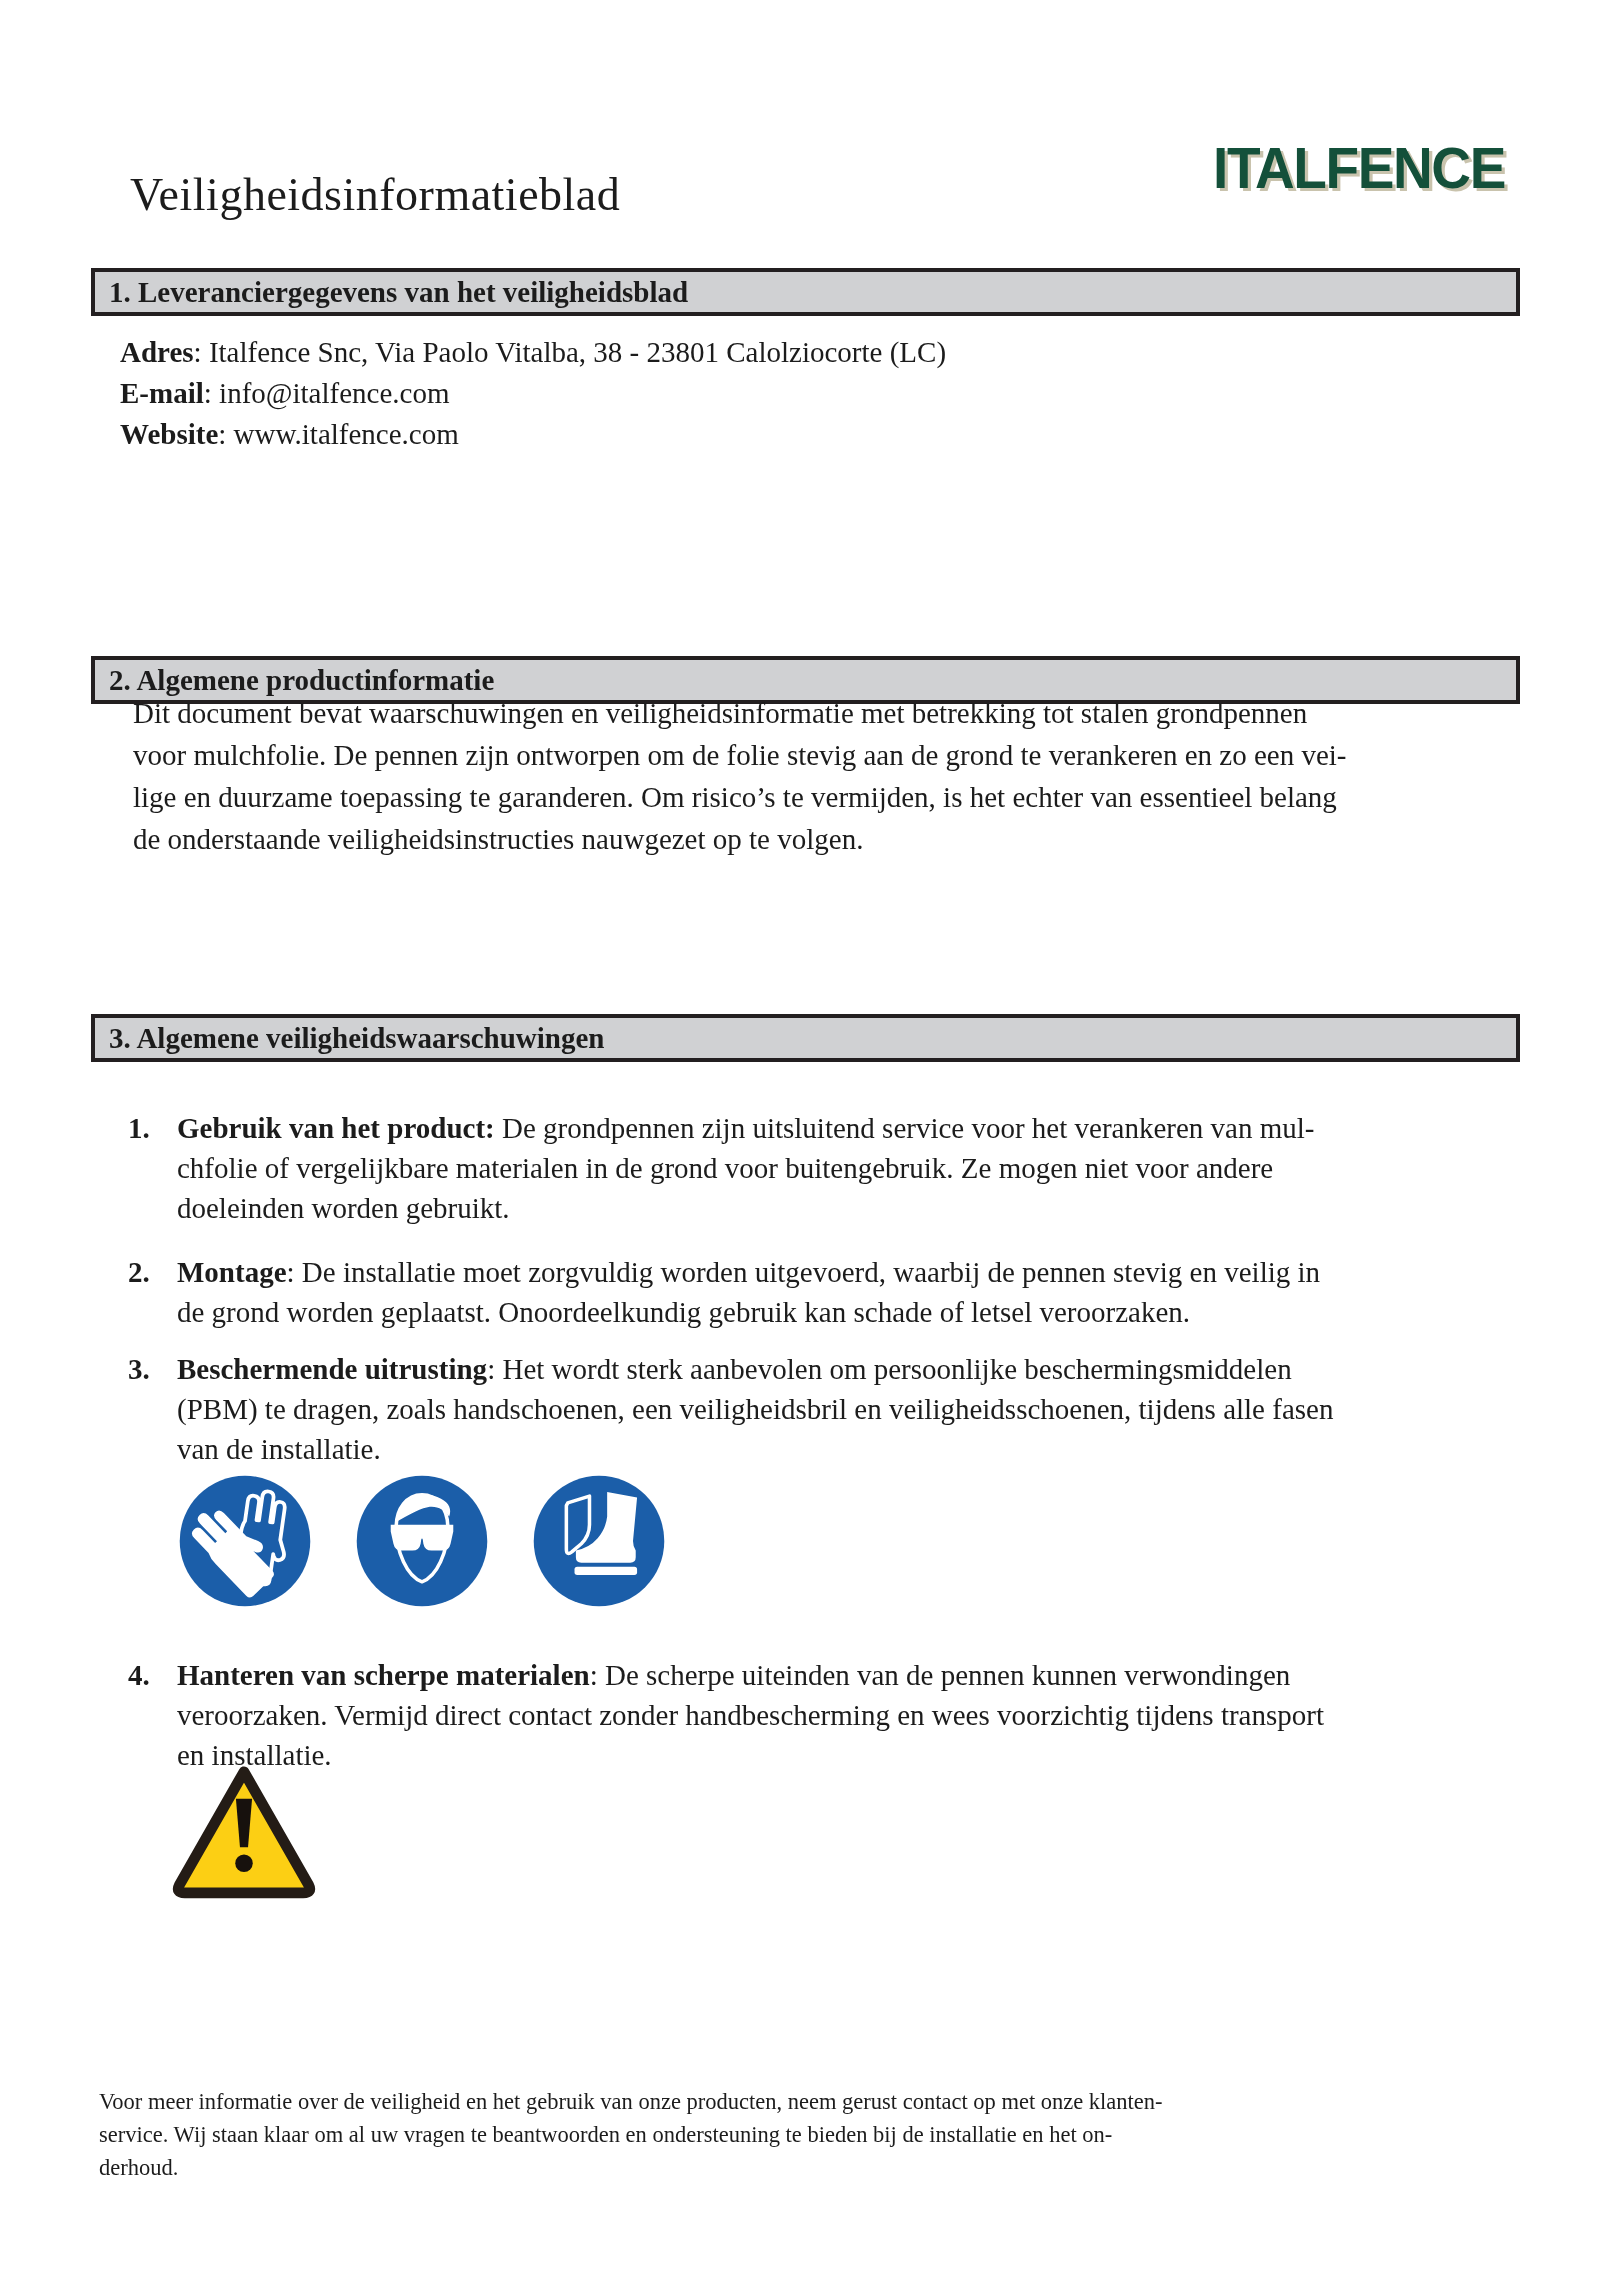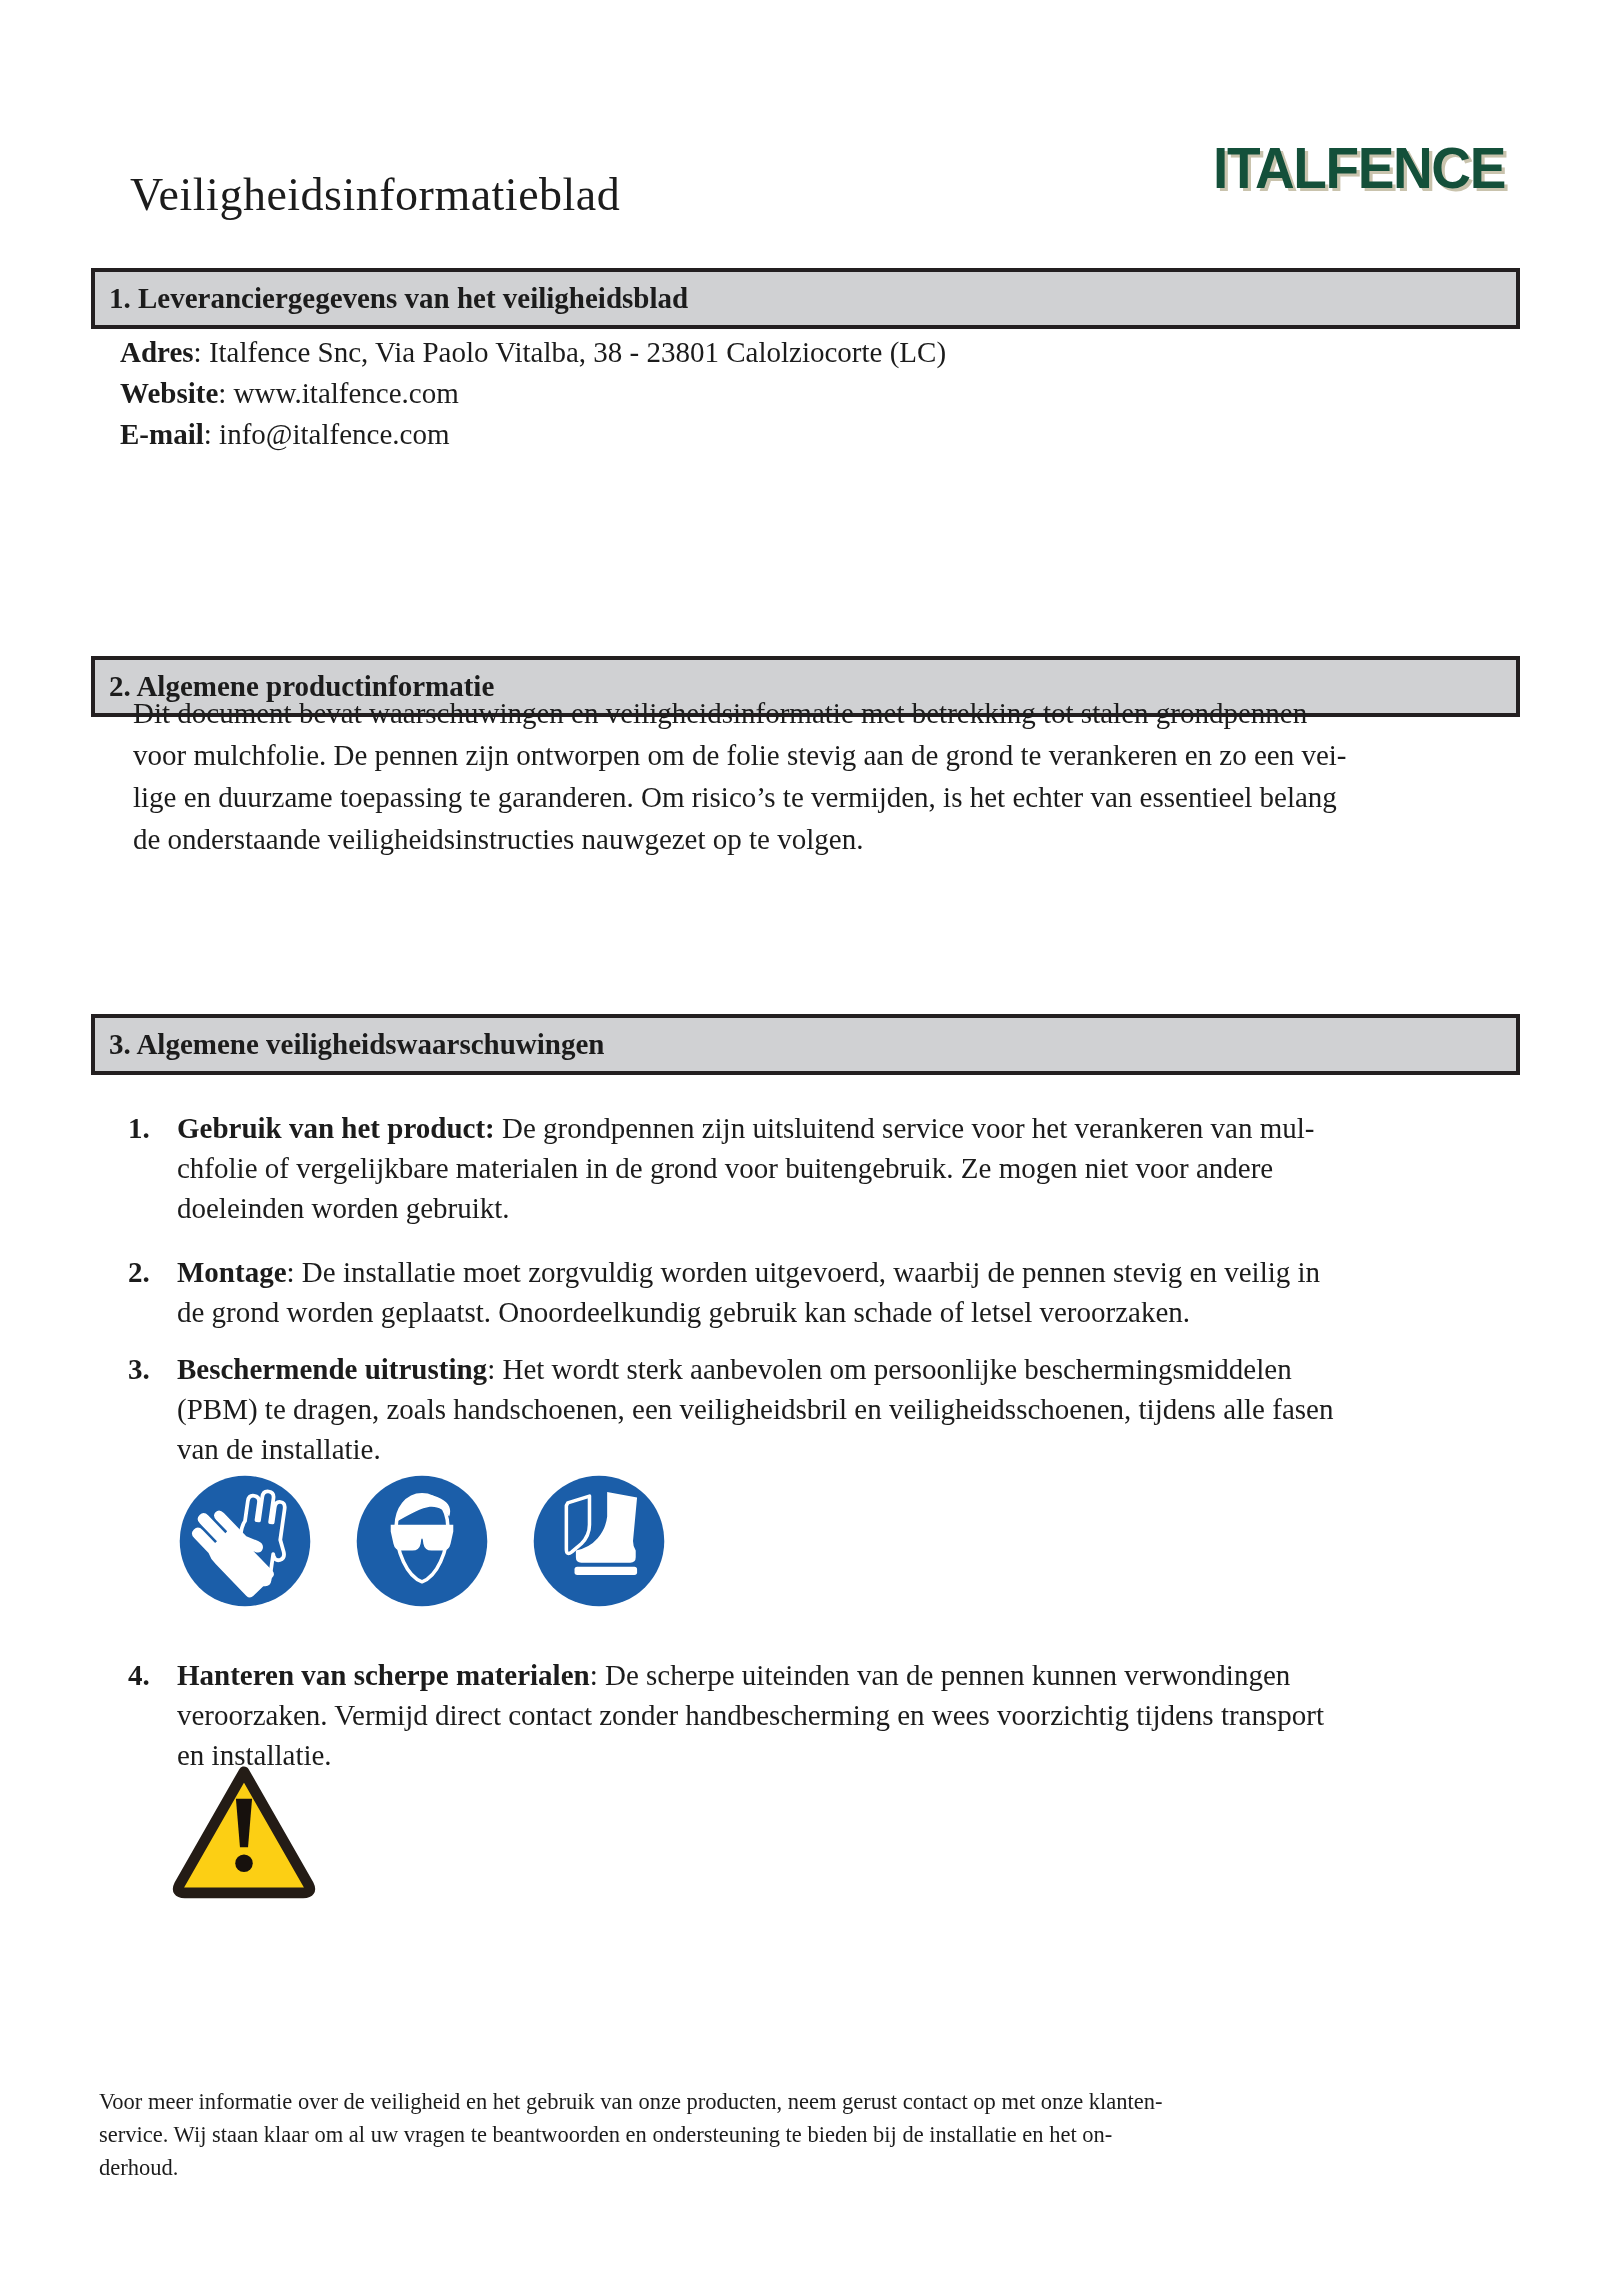--- a/index.html
+++ b/index.html
@@ -22,21 +22,21 @@
     position:absolute;left:1213px;top:140px;
     font-family:"Liberation Sans","DejaVu Sans",sans-serif;
     font-weight:bold;font-size:55px;line-height:1;
     color:var(--logo-green,#14503a);
     letter-spacing:-1.4px;white-space:nowrap;
     text-shadow:3.3px 2.8px 0 var(--logo-shadow,#c9c3ad);
     transform:scaleY(1.04);transform-origin:top left;
   }
   
   .bar{
-    position:absolute;left:91px;width:1429px;height:61px;
+    position:absolute;left:91px;width:1429px;height:48px;
     box-sizing:border-box;
     background:var(--bar-bg,#d0d1d3);
     border:4.2px solid var(--bar-border,#231f20);
     display:flex;align-items:center;
   }
   .bar .bar-label{font-weight:bold;font-size:29px;padding-left:14px;white-space:nowrap;}
   #bar1{top:268px;} #bar2{top:636px;margin-top:20px;} #bar3{top:1014px;}
   
   #supplier-fields{position:absolute;left:120px;top:332px;font-size:29px;line-height:41px;}
   .field-label{font-weight:bold;}
@@ -76,22 +76,22 @@
 <div id="page" style="--accent-blue: #1b5ea9; --logo-green: #14503a; --logo-shadow: #c9c3ad; --bar-bg: #d0d1d3; --bar-border: #231f20; --warning-yellow: #fccf14; --warning-border: #241c16;">
 
   <h1 id="doc-title">Veiligheidsinformatieblad</h1>
   <div id="logo">ITALFENCE</div>
 
   <div class="bar" id="bar1">
     <span class="bar-label">1. Leveranciergegevens van het veiligheidsblad</span>
   </div>
   <div id="supplier-fields">
     <div><span class="field-label">Adres</span><span>: Italfence Snc, Via Paolo Vitalba, 38 - 23801 Calolziocorte (LC)</span></div>
+    <div><span class="field-label">E-mail</span><span>: info@italfence.com</span></div>
     <div><span class="field-label">Website</span><span>: www.italfence.com</span></div>
-    <div><span class="field-label">E-mail</span><span>: info@italfence.com</span></div>
   </div>
 
   <div class="bar" id="bar2">
     <span class="bar-label">2. Algemene productinformatie</span>
   </div>
   <div id="product-paragraph">Dit document bevat waarschuwingen en veiligheidsinformatie met betrekking tot stalen grondpennen
 voor mulchfolie. De pennen zijn ontworpen om de folie stevig aan de grond te verankeren en zo een vei-
 lige en duurzame toepassing te garanderen. Om risico’s te vermijden, is het echter van essentieel belang
 de onderstaande veiligheidsinstructies nauwgezet op te volgen.</div>
 

